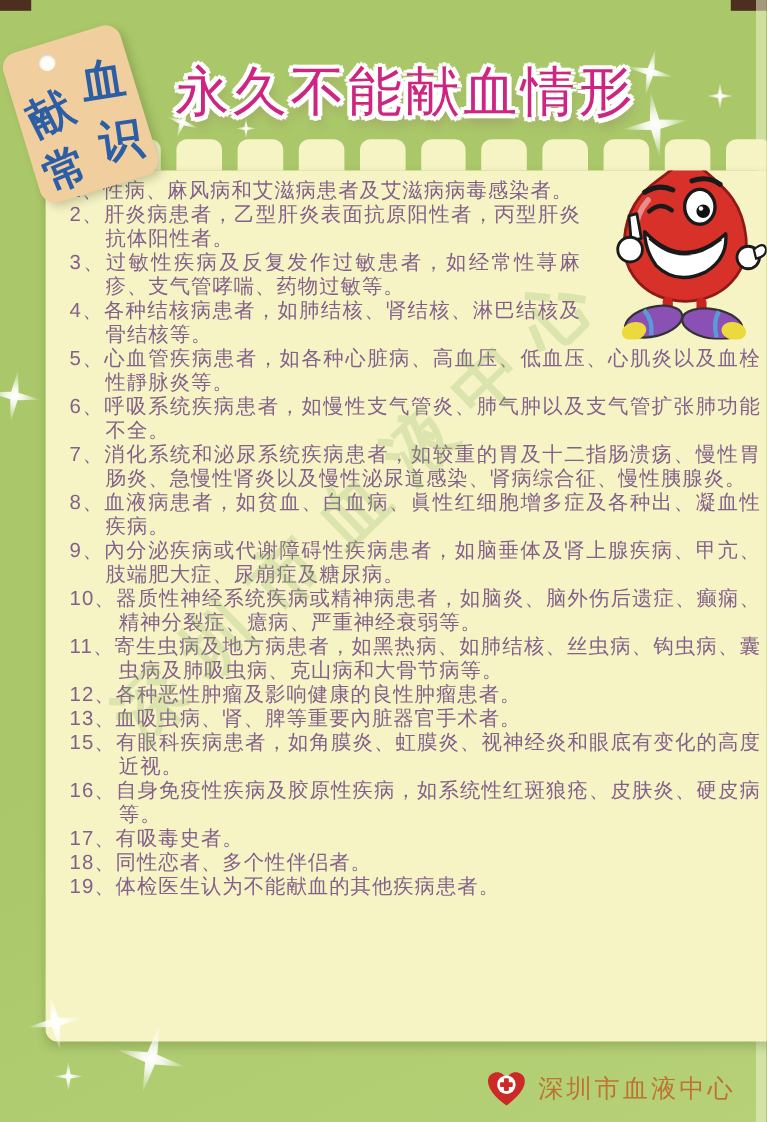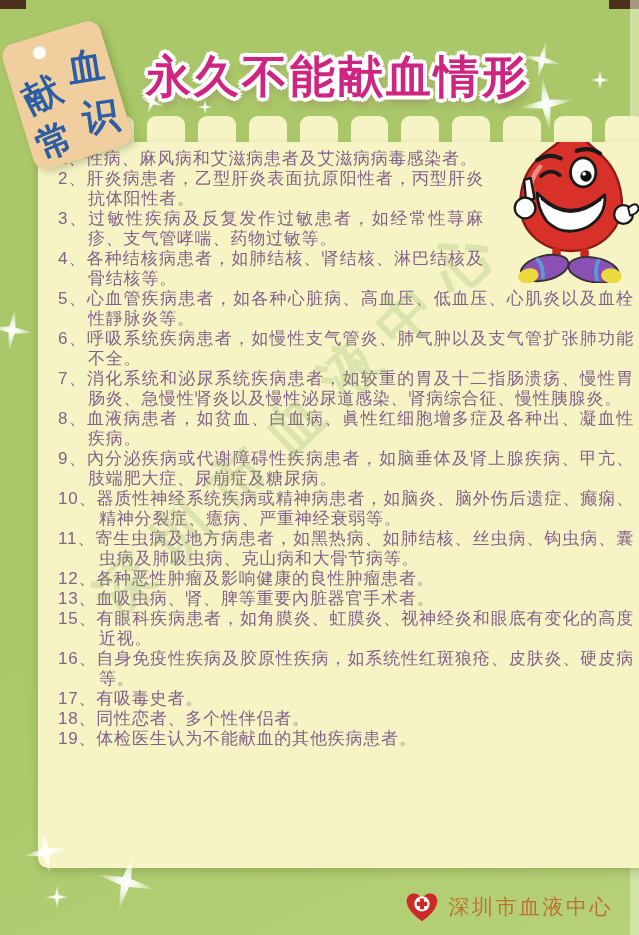--- a/index.html
+++ b/index.html
@@ -35,21 +35,21 @@
     font-size:37px;font-weight:bold;color:var(--tag-text);line-height:1;
   }
   .tag-grid .c0{transform:rotate(-10deg) translateY(8px)}
   .tag-grid .c1{transform:rotate(8deg) translateY(-6px)}
   .tag-grid .c2{transform:rotate(-6deg) translateY(6px)}
   .tag-grid .c3{transform:rotate(9deg) translateY(-4px)}
 
   
   .title{
     position:absolute;left:146px;top:47px;z-index:5;white-space:nowrap;
-    font-size:45px;font-weight:bold;letter-spacing:3px;color:var(--title-pink);
+    font-size:45px;font-weight:normal;letter-spacing:3px;color:var(--title-pink);
     text-shadow:
       -3px -3px 0 #fff,3px -3px 0 #fff,-3px 3px 0 #fff,3px 3px 0 #fff,
       -4px 0 0 #fff,4px 0 0 #fff,0 -4px 0 #fff,0 4px 0 #fff,
       2px 7px 9px rgba(120,40,90,.35);
   }
 
   
   .sp{position:absolute;z-index:7;pointer-events:none;
     background:radial-gradient(circle,#ffffff 0%,rgba(255,255,255,.85) 22%,rgba(255,255,255,0) 72%);
     clip-path:polygon(50% 0,57% 43%,100% 50%,57% 57%,50% 100%,43% 57%,0 50%,43% 43%);}

